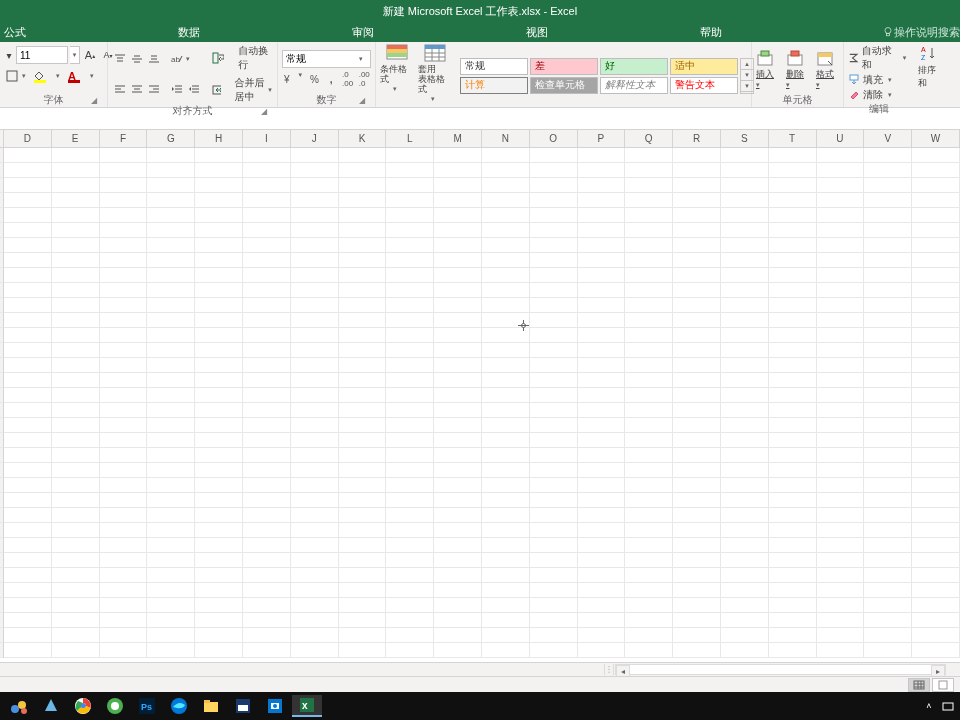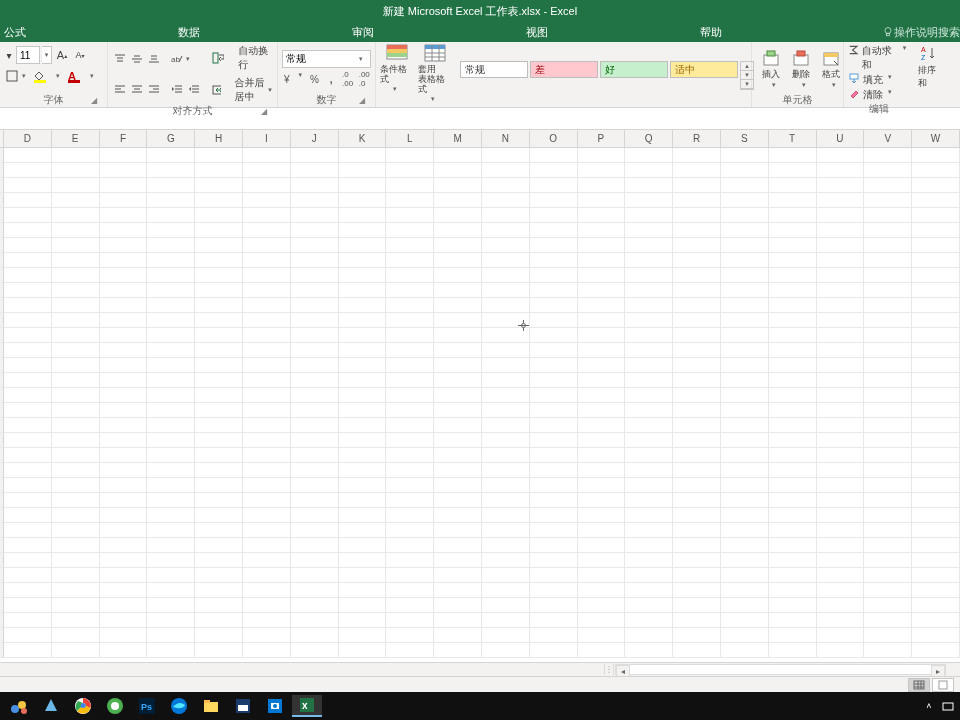--- a/index.html
+++ b/index.html
@@ -17,21 +17,21 @@
 
 .ribbon { height: 66px; background: #f3f2f1; border-bottom: 1px solid #d4d4d4; display: flex; position: relative; }
 .ribbon-group { border-right: 1px solid #e1e1e1; display: flex; flex-direction: column; justify-content: space-between; padding: 2px 4px 0 4px; position: relative; }
 .group-label-row { height: 14px; border-top: 0; display: flex; align-items: center; justify-content: center; font-size: 10px; color: #666; position: relative; }
 .group-label-row .dialog-launcher { position: absolute; right: 2px; bottom: 1px; width: 10px; height: 10px; font-size: 8px; color: #888; cursor: pointer; }
 .group-content { flex: 1; display: flex; align-items: center; }
 
 
 .font-group { width: 108px; }
 .fg-row { display: flex; align-items: center; gap: 2px; }
-.font-size-box { width: 24px; height: 18px; border: 1px solid #c8c6c4; background: #fff; font-size: 10px; display: flex; align-items: center; padding-left: 3px; }
+.font-size-box { width: 52px; height: 18px; border: 1px solid #c8c6c4; background: #fff; font-size: 10px; display: flex; align-items: center; padding-left: 3px; }
 .size-dd { width: 10px; height: 18px; border: 1px solid #c8c6c4; border-left: none; background: #fff; font-size: 7px; display: flex; align-items: center; justify-content: center; color: #666; }
 .small-btn { width: 16px; height: 18px; display: flex; align-items: center; justify-content: center; font-size: 10px; color: #444; cursor: pointer; }
 .color-btn { display: flex; align-items: center; width: 22px; height: 18px; border: 0; cursor: pointer; position: relative; }
 .color-btn .bar { position: absolute; bottom: 2px; left: 2px; width: 12px; height: 3px; }
 .dd-arrow { width: 8px; font-size: 7px; color: #666; }
 
 
 .align-group { width: 170px; }
 .align-grid { display: flex; flex-direction: column; gap: 16px; }
 .align-row { display: flex; gap: 1px; align-items: center; }
@@ -58,27 +58,27 @@
 .gallery { display: flex; flex-direction: column; gap: 2px; flex: 1; }
 .gallery-row { display: flex; gap: 2px; }
 .style-swatch { width: 68px; height: 17px; border: 1px solid #bdbdbd; font-size: 10px; display: flex; align-items: center; padding-left: 4px; cursor: pointer; }
 .gallery-scroll { width: 14px; display: flex; flex-direction: column; border: 1px solid #c8c6c4; margin-left: 2px; }
 .gallery-scroll div { flex: 1; display: flex; align-items: center; justify-content: center; font-size: 7px; color: #666; border-bottom: 1px solid #c8c6c4; cursor: pointer; }
 .gallery-wrap { display: flex; }
 
 
 .cells-group { width: 92px; }
 .cells-row { display: flex; gap: 6px; }
-.cells-btn { width: 24px; display: flex; flex-direction: column; align-items: flex-end; font-size: 9px; color: #444; cursor: pointer; }
+.cells-btn { width: 24px; display: flex; flex-direction: column; align-items: flex-start; font-size: 9px; color: #444; cursor: pointer; text-decoration: underline; }
 .cells-btn .ico { width: 18px; height: 18px; margin-bottom: 1px; }
 
 
 .edit-group { width: 70px; border-right: none; }
 .edit-col { display: flex; flex-direction: column; gap: 1px; font-size: 10px; color: #444; }
-.edit-item { display: flex; align-items: flex-start; gap: 3px; cursor: pointer; }
+.edit-item { display: flex; align-items: center; gap: 3px; cursor: pointer; }
 .edit-item .ei { width: 12px; height: 12px; }
 
 .sort-group { width: 30px; border-right: none; }
 
 
 .formula-bar { height: 22px; border-bottom: 1px solid #d4d4d4; background: #fff; display: flex; align-items: center; }
 .fx-input { flex: 1; height: 100%; border: none; padding-left: 6px; font-size: 11px; }
 
 
 .sheet-area { position: absolute; top: 130px; left: 0; right: 0; bottom: 60px; overflow: hidden; background: #fff; }
@@ -338,20 +338,26 @@
   <div class="ribbon-group gallery-group">
     <div class="group-content">
       <div class="gallery-wrap">
         <div class="gallery" id="gallery">
             <div class="gallery-row">
               <div class="style-swatch" style="background: rgb(255, 255, 255); color: rgb(51, 51, 51);">常规</div>
               <div class="style-swatch" style="background: rgb(255, 199, 206); color: rgb(156, 0, 6);">差</div>
               <div class="style-swatch" style="background: rgb(198, 239, 206); color: rgb(0, 97, 0);">好</div>
               <div class="style-swatch" style="background: rgb(255, 235, 156); color: rgb(156, 101, 0);">适中</div>
             </div>
+            <div class="gallery-row">
+              <div class="style-swatch" style="background: rgb(242, 242, 242); color: rgb(250, 125, 0); border-color: rgb(127, 127, 127);">计算</div>
+              <div class="style-swatch" style="background: rgb(165, 165, 165); color: rgb(255, 255, 255);">检查单元格</div>
+              <div class="style-swatch" style="background: rgb(255, 255, 255); color: rgb(127, 127, 127); font-style: italic;">解释性文本</div>
+              <div class="style-swatch" style="background: rgb(255, 255, 255); color: rgb(255, 0, 0);">警告文本</div>
+            </div>
           </div>
         <div class="gallery-scroll">
           <div>▴</div>
           <div>▾</div>
           <div>▾</div>
         </div>
       </div>
     </div>
   </div>
 

